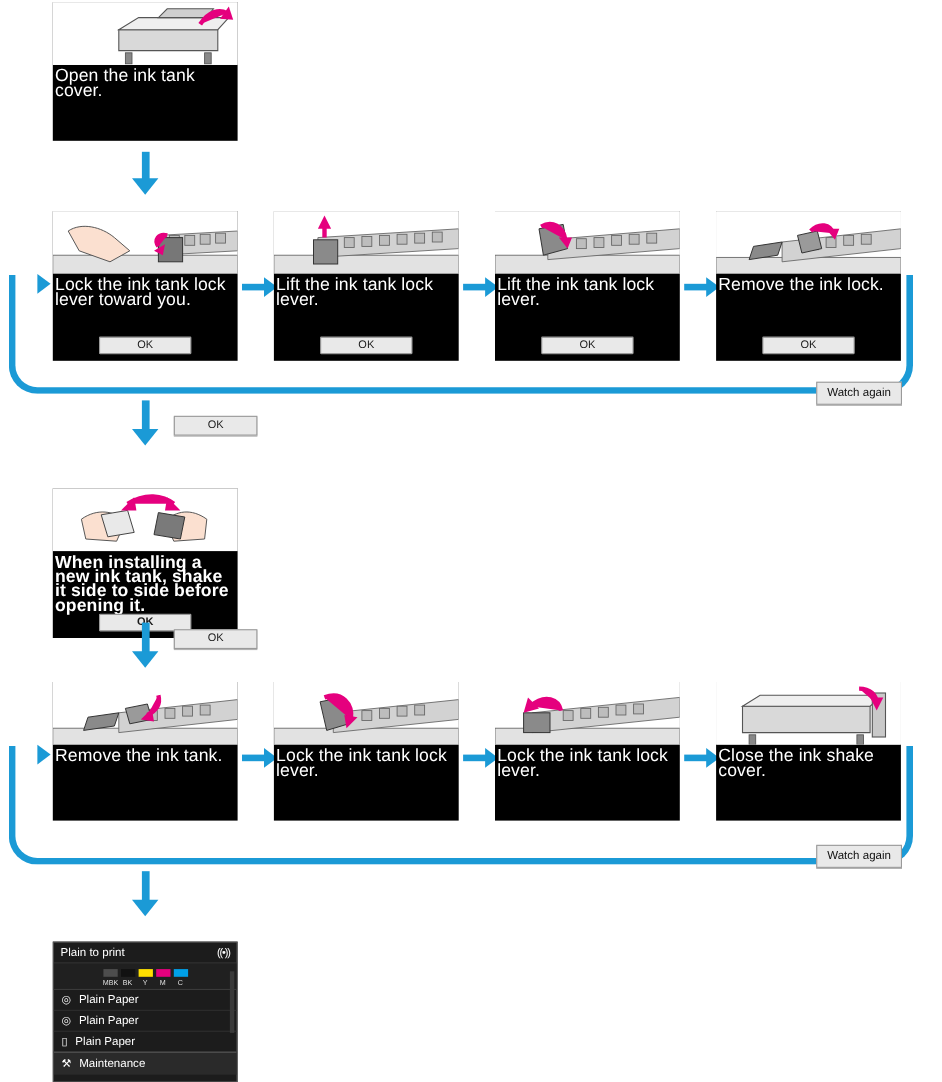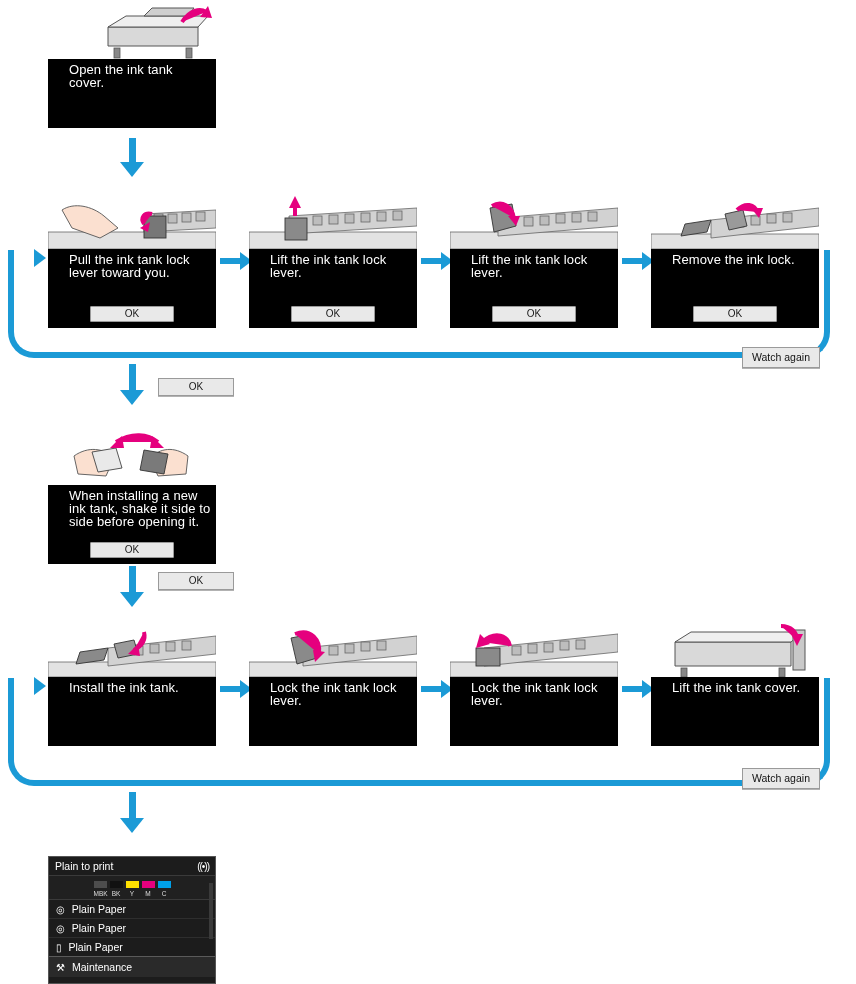--- a/index.html
+++ b/index.html
@@ -23,23 +23,23 @@
   }
   .panel .photo {
     position: relative;
     width: 100%;
     background: #ffffff;
     box-sizing: border-box;
     overflow: hidden;
   }
   .panel .caption {
     color: #ffffff;
-    font-size: 13px;
+    font-size: 16px;
     line-height: 13px;
-    padding: 4px 5px 0 21px;
+    padding: 4px 5px 0 2px;
     letter-spacing: 0.1px;
   }
   .panel .okwrap {
     position: absolute;
     left: 0;
     right: 0;
     bottom: 6px;
     display: flex;
     justify-content: center;
   }
@@ -213,21 +213,21 @@
           <rect x="148" y="20" width="9" height="9"></rect>
       </g>
       <path d="M14 18 C26 10 44 14 56 24 L70 36 L52 46 L24 36 Z" fill="#fbe0d0" stroke="#555" stroke-width="0.9"></path>
       <rect x="96" y="24" width="22" height="22" fill="#777" stroke="#333" stroke-width="0.9"></rect>
       <g class="magenta-arrow">
         <path d="M104 22 C96 20 92 26 96 32" stroke="#e5007e" stroke-width="4" fill="none"></path>
         <polygon points="92,36 102,30 100,40"></polygon>
       </g>
     </svg>
   </div>
-  <div class="caption">Pull the ink tank lock lever toward you.</div>
+  <div class="caption">Lock the ink tank lock lever toward you.</div>
   <div class="okwrap">
     <div class="okbtn">OK</div>
   </div>
 </div>
 
 <div>
   <div class="arrow-shaft-h" style="left:220px; top:258px; width:22px;"></div>
   <div class="arrow-head-h" style="left:240px; top:252px;"></div>
 </div>
 
@@ -325,21 +325,21 @@
   <div class="arrow-head-h" style="left:34px; top:249px; border-left-color:#1b9ad6;"></div>
 </div>
 <div class="watch-badge" style="left:742px; top:347px;">Watch again</div>
 
 <div>
   <div class="arrow-shaft-v" style="left:129px; top:364px; width:7px; height:28px;"></div>
   <div class="arrow-head-v" style="left:120px; top:390px;"></div>
 </div>
 <div class="ok-badge" style="left:158px; top:378px;">OK</div>
 
-<div class="panel" style="left:48px; top:428px; width:168px; height:136px;">
+<div class="panel" style="left:48px; top:444px; width:168px; height:136px;font-weight:bold;">
   <div class="photo" style="height:57px;">
     <svg width="168" height="57" viewBox="0 0 168 57">
       <rect x="0" y="0" width="168" height="57" fill="#ffffff"></rect>
       <path d="M26 28 C40 18 56 20 66 30 L58 48 L30 46 Z" fill="#fbe0d0" stroke="#555" stroke-width="0.9"></path>
       <path d="M44 24 L68 20 L74 40 L50 44 Z" fill="#e9e9e9" stroke="#444" stroke-width="0.9"></path>
       <path d="M140 28 C126 18 112 20 102 30 L110 48 L138 46 Z" fill="#fbe0d0" stroke="#555" stroke-width="0.9"></path>
       <path d="M96 22 L120 26 L116 46 L92 42 Z" fill="#7a7a7a" stroke="#333" stroke-width="0.9"></path>
       <g class="magenta-arrow">
         <path d="M68 14 C84 4 100 6 110 14" stroke="#e5007e" stroke-width="4" fill="none"></path>
         <polygon points="62,20 74,8 76,20"></polygon>
@@ -372,21 +372,21 @@
           <rect x="134" y="21" width="9" height="9"></rect>
       </g>
       <path d="M28 44 L56 40 L60 28 L32 32 Z" fill="#8a8a8a" stroke="#333" stroke-width="0.9"></path>
       <path d="M66 24 L86 20 L90 34 L70 38 Z" fill="#9a9a9a" stroke="#333" stroke-width="0.9"></path>
       <g class="magenta-arrow">
         <path d="M96 12 C98 20 94 26 86 30" stroke="#e5007e" stroke-width="4" fill="none"></path>
         <polygon points="80,34 90,24 92,36"></polygon>
       </g>
     </svg>
   </div>
-  <div class="caption">Install the ink tank.</div>
+  <div class="caption">Remove the ink tank.</div>
 </div>
 
 <div>
   <div class="arrow-shaft-h" style="left:220px; top:686px; width:22px;"></div>
   <div class="arrow-head-h" style="left:240px; top:680px;"></div>
 </div>
 
 <div class="panel" style="left:249px; top:620px; width:168px; height:126px;">
   <div class="photo" style="height:57px;">
     <svg width="168" height="57" viewBox="0 0 168 57">
@@ -450,21 +450,21 @@
       <path d="M24 22 L40 12 L152 12 L140 22 Z" fill="#efefef" stroke="#555" stroke-width="1"></path>
       <rect x="142" y="10" width="12" height="40" fill="#c9c9c9" stroke="#555" stroke-width="1"></rect>
       <rect x="30" y="48" width="6" height="9" fill="#888" stroke="#555" stroke-width="0.8"></rect>
       <rect x="128" y="48" width="6" height="9" fill="#888" stroke="#555" stroke-width="0.8"></rect>
       <g class="magenta-arrow">
         <path d="M130 6 C140 6 146 12 146 20" stroke="#e5007e" stroke-width="4" fill="none"></path>
         <polygon points="146,26 140,14 152,14"></polygon>
       </g>
     </svg>
   </div>
-  <div class="caption">Lift the ink tank cover.</div>
+  <div class="caption">Close the ink shake cover.</div>
 </div>
 
 <div class="loop" style="left:8px; top:678px; width:822px; height:108px;"></div>
 <div>
   <div class="arrow-head-h" style="left:34px; top:677px;"></div>
 </div>
 <div class="watch-badge" style="left:742px; top:768px;">Watch again</div>
 
 <div>
   <div class="arrow-shaft-v" style="left:129px; top:792px; width:7px; height:28px;"></div>

